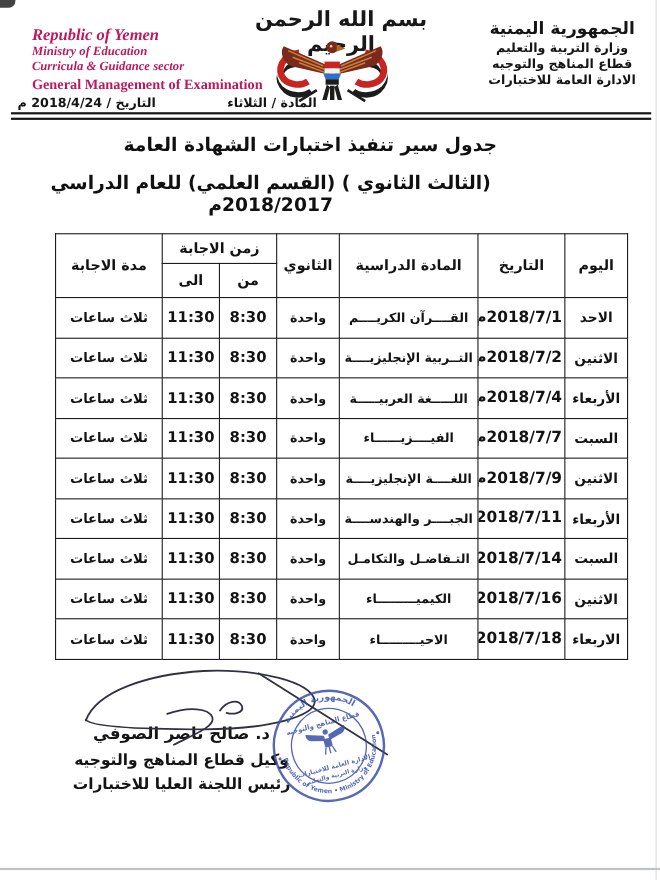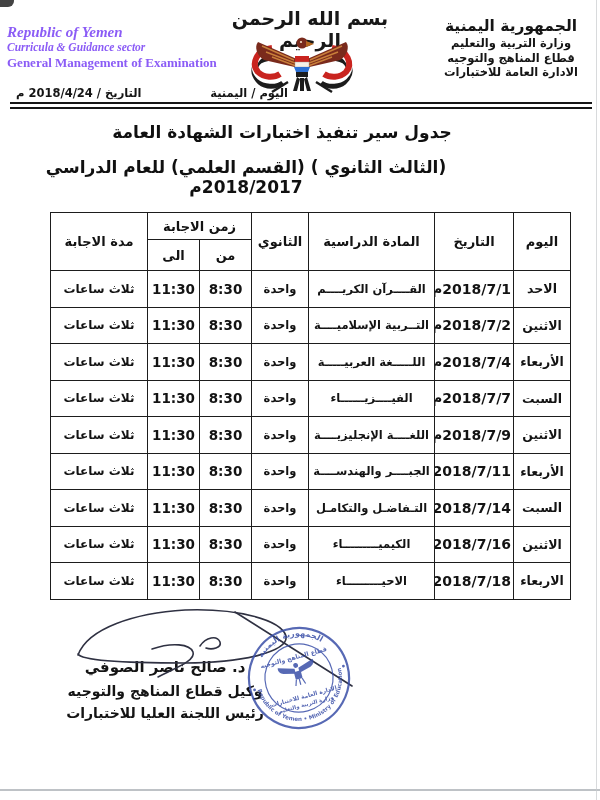--- a/index.html
+++ b/index.html
@@ -3,21 +3,21 @@
 <meta charset="utf-8">
 <style>
   html,body{margin:0;padding:0;background:#e8e8e8;}
   .page{
     position:relative;width:600px;height:800px;margin:0 auto;background:#ffffff;
     font-family:"DejaVu Sans",sans-serif;color:#111;overflow:hidden;
     box-shadow:0 0 4px rgba(0,0,0,.3);
   }
   .abs{position:absolute;}
   
-  .en-block{left:7px;top:24px;width:230px;font-family:"Liberation Serif",serif;color:#8b5cf6;}
+  .en-block{left:29px;top:24px;width:230px;font-family:"Liberation Serif",serif;color:#be185d;}
   .en-block .l1{font-size:15px;font-weight:bold;font-style:italic;line-height:1.15;}
   .en-block .l2,.en-block .l3{font-size:11.5px;font-weight:bold;font-style:italic;line-height:1.2;}
   .en-block .l4{font-size:13px;font-weight:bold;line-height:1.25;}
   .daydate{left:16px;top:86px;width:272px;display:flex;justify-content:space-between;
     direction:rtl;font-size:11.5px;font-weight:bold;color:#151515;}
   .bismillah{left:225px;top:7px;width:170px;text-align:center;font-size:19px;font-weight:bold;
     direction:rtl;color:#181818;}
   .ar-block{left:428px;top:16px;width:166px;text-align:center;direction:rtl;color:#151515;}
   .ar-block .calli{font-size:15.5px;font-weight:bold;line-height:1.3;letter-spacing:-.5px;}
   .ar-block .ln{font-size:11.5px;font-weight:600;line-height:1.25;}
@@ -55,26 +55,27 @@
 <body>
 
 <div class="page">
 
   <div class="abs smudge"></div>
   <div class="abs scanline-bottom"></div>
   <div class="abs scanline-right"></div>
 
   <div class="abs en-block">
     <div class="l1">Republic of Yemen</div>
+    <div class="l2">Ministry of Education</div>
     <div class="l3">Curricula &amp; Guidance sector</div>
     <div class="l4">General Management of Examination</div>
   </div>
 
   <div class="abs daydate">
-    <span>اليوم /  اليمنية</span>
+    <span>المادة /  الثلاثاء</span>
     <span>التاريخ /  2018/4/24 م</span>
   </div>
 
   <div class="abs bismillah">بسم الله الرحمن الرحيم</div>
 
   <svg class="abs" style="left:242px;top:30px;" width="120" height="70" viewBox="0 0 120 70">
 
     <g>
       <path d="M26,28 C12,30 8,42 18,52 C24,57 34,57 40,52" fill="none" stroke="#1c1c1c" stroke-width="6"></path>
       <path d="M28,23 C13,25 8,38 17,47 C23,52 33,53 39,48" fill="none" stroke="#ffffff" stroke-width="5"></path>
@@ -144,21 +145,21 @@
       <td class="c-date">2018/7/1م</td>
       <td class="c-subj">القــــرآن الكريــــم</td>
       <td class="c-per">واحدة</td>
       <td class="c-time">8:30</td>
       <td class="c-time">11:30</td>
       <td class="c-dur">ثلاث ساعات</td>
     </tr>
     <tr>
       <td class="c-day">الاثنين</td>
       <td class="c-date">2018/7/2م</td>
-      <td class="c-subj">التــربية الإسلاميــــة</td>
+      <td class="c-subj">التــربية الإنجليزيــــة</td>
       <td class="c-per">واحدة</td>
       <td class="c-time">8:30</td>
       <td class="c-time">11:30</td>
       <td class="c-dur">ثلاث ساعات</td>
     </tr>
     <tr>
       <td class="c-day">الأربعاء</td>
       <td class="c-date">2018/7/4م</td>
       <td class="c-subj">اللـــــغة العربيـــــة</td>
       <td class="c-per">واحدة</td>

